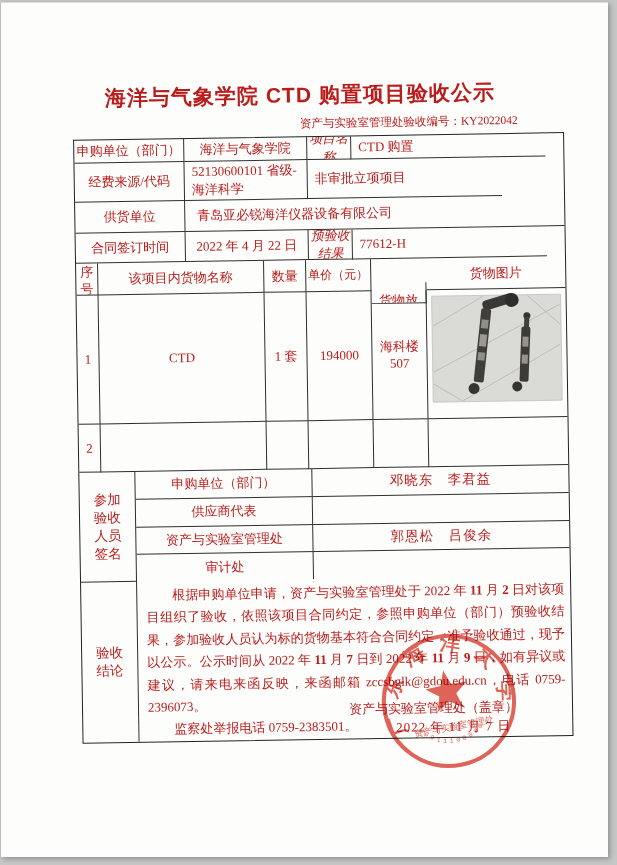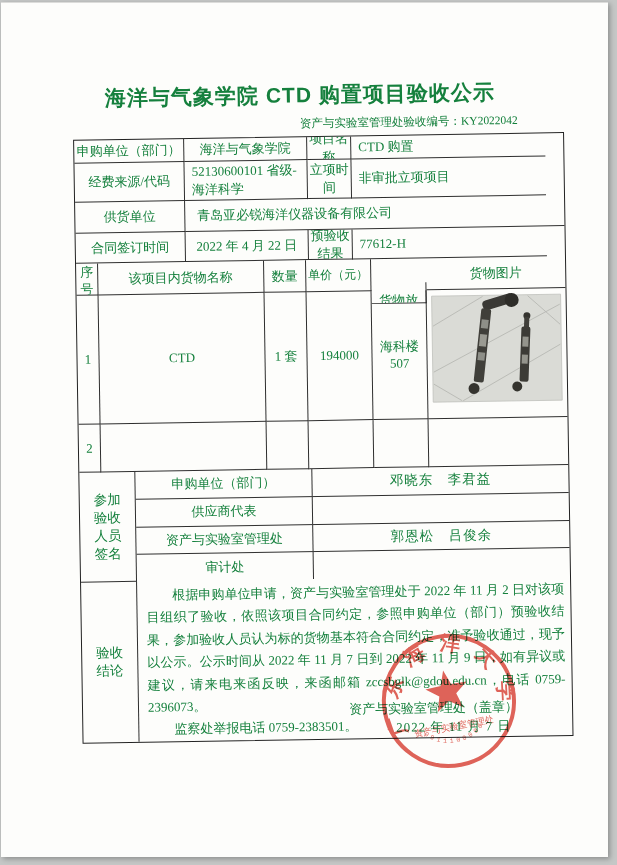--- a/index.html
+++ b/index.html
@@ -1,20 +1,20 @@
 <!DOCTYPE html>
 <html><head>
 <meta charset="utf-8">
 <style>
   html,body{margin:0;padding:0;}
   .viewport{
     position:relative; width:617px; height:865px; overflow:hidden;
     background:#c5c7c6;
     font-family:"Liberation Serif", serif;
-    color:#15803d;
+    color:#b91c1c;
   }
   .page{
     position:absolute; left:1px; top:2px; right:9px; bottom:8px;
     background:#fdfdfb;
     border-top:1px solid #dcdcda;
     box-shadow:2px 2px 5px rgba(0,0,0,.28);
   }
   .content{
     position:absolute; inset:0;
     transform:rotate(-0.9deg);
@@ -40,40 +40,40 @@
     border-right:1.3px solid #2e2e2e;
     border-bottom:1.3px solid #2e2e2e;
     display:flex; align-items:center; justify-content:center;
     font-size:13px; text-align:center; overflow:hidden;
   }
   .td.nb-r{border-right:none;}
   .tr.last .td{border-bottom:none;}
   .td.left{justify-content:flex-start; text-align:left; padding-left:12px;}
   .td.left7{justify-content:flex-start; text-align:left; padding-left:7px;}
   .td.wrap{flex-wrap:wrap; padding:0 4px; line-height:17px;}
-  .c1{width:110px;} .c2{width:123px;} .c3{width:44px;} .c4{width:194px;}
+  .c1{width:110px;} .c2{width:123px;} .c3{width:44px;font-style:italic;} .c4{width:194px;}
   .g1{width:22px;} .g2{width:166px;} .g3{width:42px;}
   .g4{width:65px;} .g5{width:55px;} .g6{width:139px;}
   .s1{width:56px;}
   .sigcol{flex:1; display:flex; flex-direction:column;}
   .sigrow{flex:1; display:flex; border-bottom:1.3px solid #2e2e2e;}
   .sigrow:last-child{border-bottom:none;}
   .sigrow .lab{width:177px; box-sizing:border-box; border-right:1.3px solid #2e2e2e;
     display:flex; align-items:center; justify-content:center; font-size:13px;}
   .sigrow .val{flex:1; display:flex; align-items:center; justify-content:center;
     font-size:13.5px; letter-spacing:1px;}
   .vhead{flex-direction:column; line-height:18px; font-size:13.5px;}
   .photo-cell{padding:0; align-items:flex-start; justify-content:center;}
   
   .concl{
     position:relative; display:block; padding:3px 6px 0 9px;
     text-align:justify; font-size:13px; line-height:22.4px;
   }
   .concl p{margin:0; text-indent:2em;}
-  .seg-bold{font-weight:normal;}
+  .seg-bold{font-weight:bold;}
   .signoff{
     position:absolute; right:54px; bottom:1px;
     font-size:13px; line-height:19px; text-align:right;
   }
   .signoff .l2{margin-right:7px; letter-spacing:1px;}
   
   .stamp{
     position:absolute; left:369px; top:626px; width:148px; height:148px;
     transform:rotate(-10deg);
     opacity:.85; mix-blend-mode:multiply; z-index:5;
@@ -95,21 +95,20 @@
         <div class="tr" style="height:23px">
           <div class="td c1">申购单位（部门）</div>
           <div class="td c2">海洋与气象学院</div>
           <div class="td c3">项目名称</div>
           <div class="td c4 nb-r left7">CTD 购置</div>
         </div>
 
         <div class="tr" style="height:39px">
           <div class="td c1">经费来源/代码</div>
           <div class="td c2 wrap" style="text-align:left; line-height:18px; padding:0 7px;">52130600101 省级-海洋科学</div>
-          <div class="td c3">立项时间</div>
           <div class="td c4 nb-r left7">非审批立项项目</div>
         </div>
 
         <div class="tr" style="height:31px">
           <div class="td c1">供货单位</div>
           <div class="td nb-r left" style="flex:1">青岛亚必锐海洋仪器设备有限公司</div>
         </div>
 
         <div class="tr" style="height:30px">
           <div class="td c1">合同签订时间</div>

